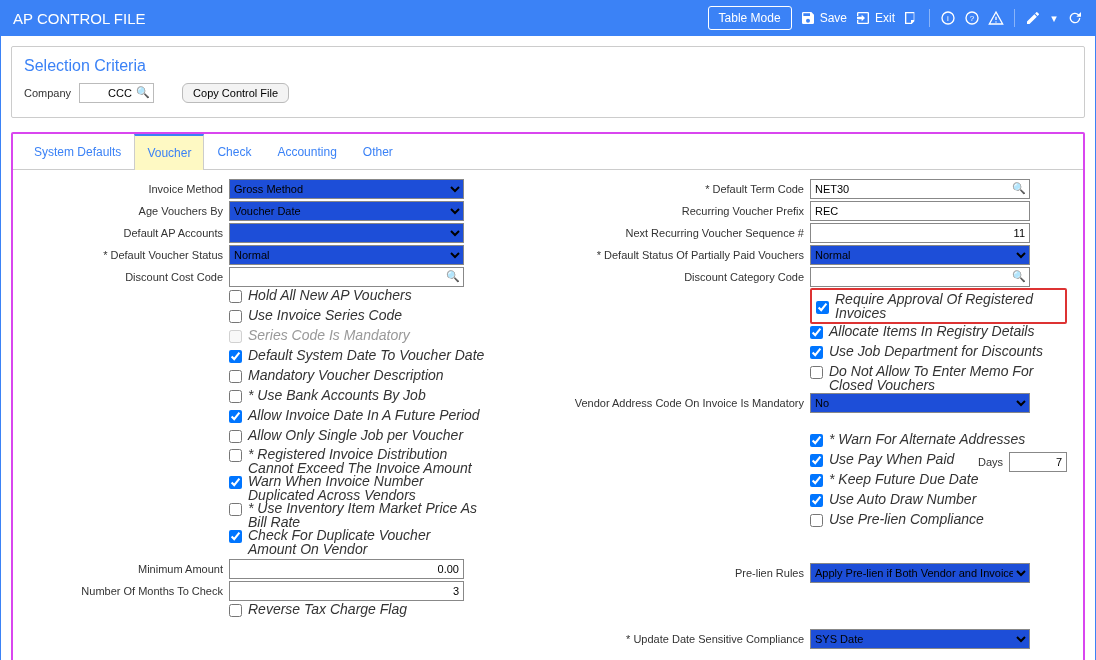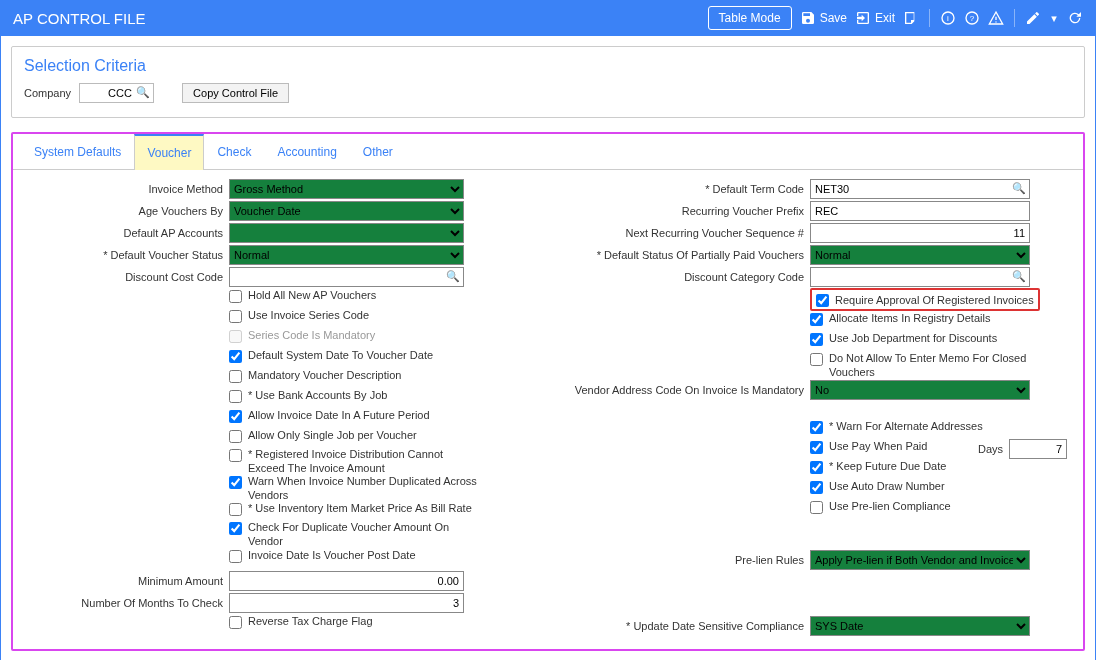--- a/index.html
+++ b/index.html
@@ -14,37 +14,37 @@
 .tb-icon svg { width:16px; height:16px; }
 .outer { padding: 10px; border: 1px solid #3b82f6; border-top: none; }
 .panel { border: 1px solid #ccc; border-radius: 2px; padding: 10px 12px 14px; margin-bottom: 14px; }
 .panel-title { color: #3b82f6; font-size: 16px; margin-bottom: 8px; }
 .criteria-row { display: flex; align-items: center; gap: 8px; }
 .lbl { color: #333; }
 .lookup { position: relative; display:inline-block; }
 .lookup input { height: 20px; border:1px solid #bbb; padding: 2px 20px 2px 4px; font-size:11px; }
 .lookup .mag { position:absolute; right:4px; top:3px; color:#888; pointer-events:none; font-size:11px; }
 .readonly-box { background:#e9e9e9; border:1px solid #ccc; height:20px; padding:2px 6px; width:300px; color:#444; display:flex; align-items:center; }
-.normal-btn { border:1px solid #bbb; background:#f3f3f3; padding:3px 10px; font-size:11px; cursor:pointer; border-radius:0; }
+.normal-btn { border:1px solid #bbb; background:#f3f3f3; padding:3px 10px; font-size:11px; cursor:pointer; border-radius:6px; }
 .tabs-panel { border:2px solid #d946ef; border-radius:2px; }
 .tabbar { display:flex; border-bottom:1px solid #ccc; padding: 0 8px; }
 .tab { padding: 10px 12px; color:#3b82f6; cursor:pointer; border:1px solid transparent; border-bottom:none; margin-bottom:-1px; font-size:12px; }
 .tab.active { border-color:#ccc; background:#fef9c3; border-top:2px solid #3b82f6; color:#3b82f6; }
 .form-area { padding: 8px 16px 12px; display:grid; grid-template-columns: 1fr 1fr; column-gap: 24px; }
 .field-row { display:flex; align-items:center; min-height:22px; margin-bottom:0px; }
 .field-label { width: 200px; text-align:right; padding-right:6px; color:#333; font-size:11px; }
 .col-right .field-label { width: 250px; }
-select.sel { height:20px; border:1px solid #888; font-size:11px; width:235px; background:#15803d; }
+select.sel { height:20px; border:1px solid #888; font-size:11px; width:235px; background:#1d4ed8; }
 input.txt { height:20px; border:1px solid #888; font-size:11px; padding:2px 4px; }
 input.txt.right { text-align:right;padding-left:8px; }
 .check-row { display:flex; align-items:flex-start; margin-left:200px; min-height:20px; margin-bottom:0px; }
 .col-right .check-row { margin-left: 250px; }
 .check-row.tight2 { margin-top:-1px; }
 .chk { width:13px; height:13px; margin-right:6px; margin-top:2px; flex-shrink:0; }
-.chk-lbl { font-size:11px; color:#333; line-height:14px; }
+.chk-lbl { font-size:14px; color:#333; line-height:14px;font-style:italic; }
 .chk-lbl.multiline { max-width: 230px; }
 .star::before { content:"* "; color:#333; }
 .highlight-box { border:2px solid #d33; padding:2px 4px; display:inline-flex; align-items:center; border-radius:2px; }
 .col-left, .col-right { min-width:0; }
 .chk.disabled { accent-color:#ccc; }
 .trail-box { display:flex; align-items:center; gap:6px; margin-left:8px; }
 </style>
 </head>
 <body>
 
@@ -200,24 +200,20 @@
             <span class="chk-lbl multiline">Warn When Invoice Number Duplicated Across Vendors</span>
           </div>
         <div class="check-row tight2">
             <input type="checkbox" class="chk" style="">
             <span class="chk-lbl multiline star">Use Inventory Item Market Price As Bill Rate</span>
           </div>
         <div class="check-row tight2">
             <input type="checkbox" class="chk" checked="" style="">
             <span class="chk-lbl multiline">Check For Duplicate Voucher Amount On Vendor</span>
           </div>
-        <div class="check-row">
-            <input type="checkbox" class="chk" style="">
-            <span class="chk-lbl">Invoice Date Is Voucher Post Date</span>
-          </div>
 
         <div class="field-row" style="margin-top:2px;">
           <div class="field-label">Minimum Amount</div>
           <input class="txt right" type="text" style="width: 235px;" value="0.00">
         </div>
         <div class="field-row">
           <div class="field-label">Number Of Months To Check</div>
           <input class="txt right" type="text" style="width: 235px;" value="3">
         </div>
         <div class="check-row">

